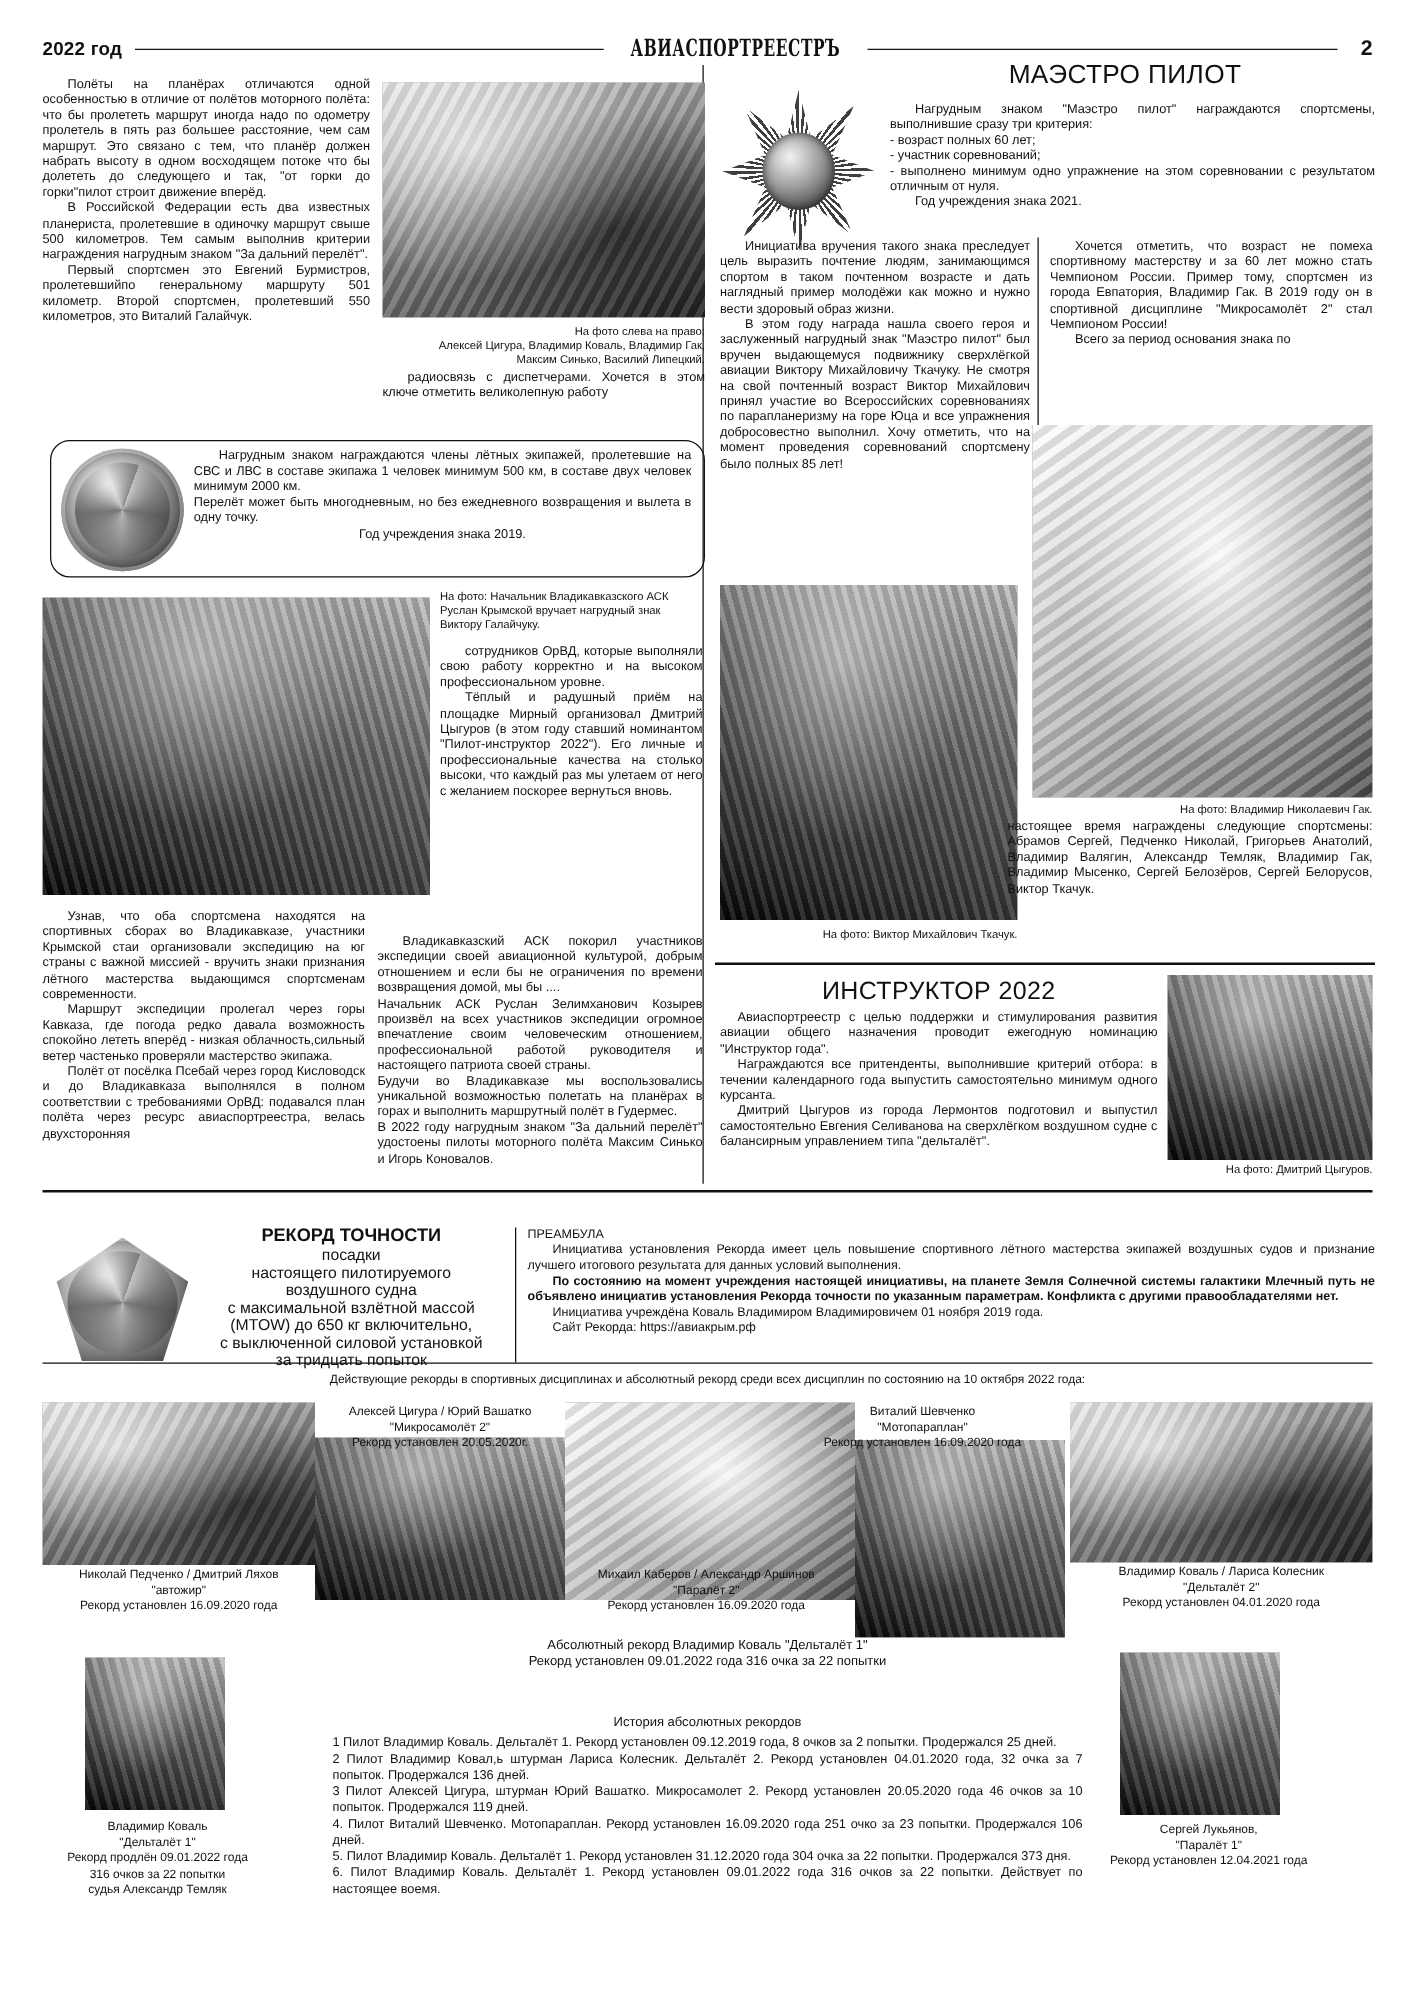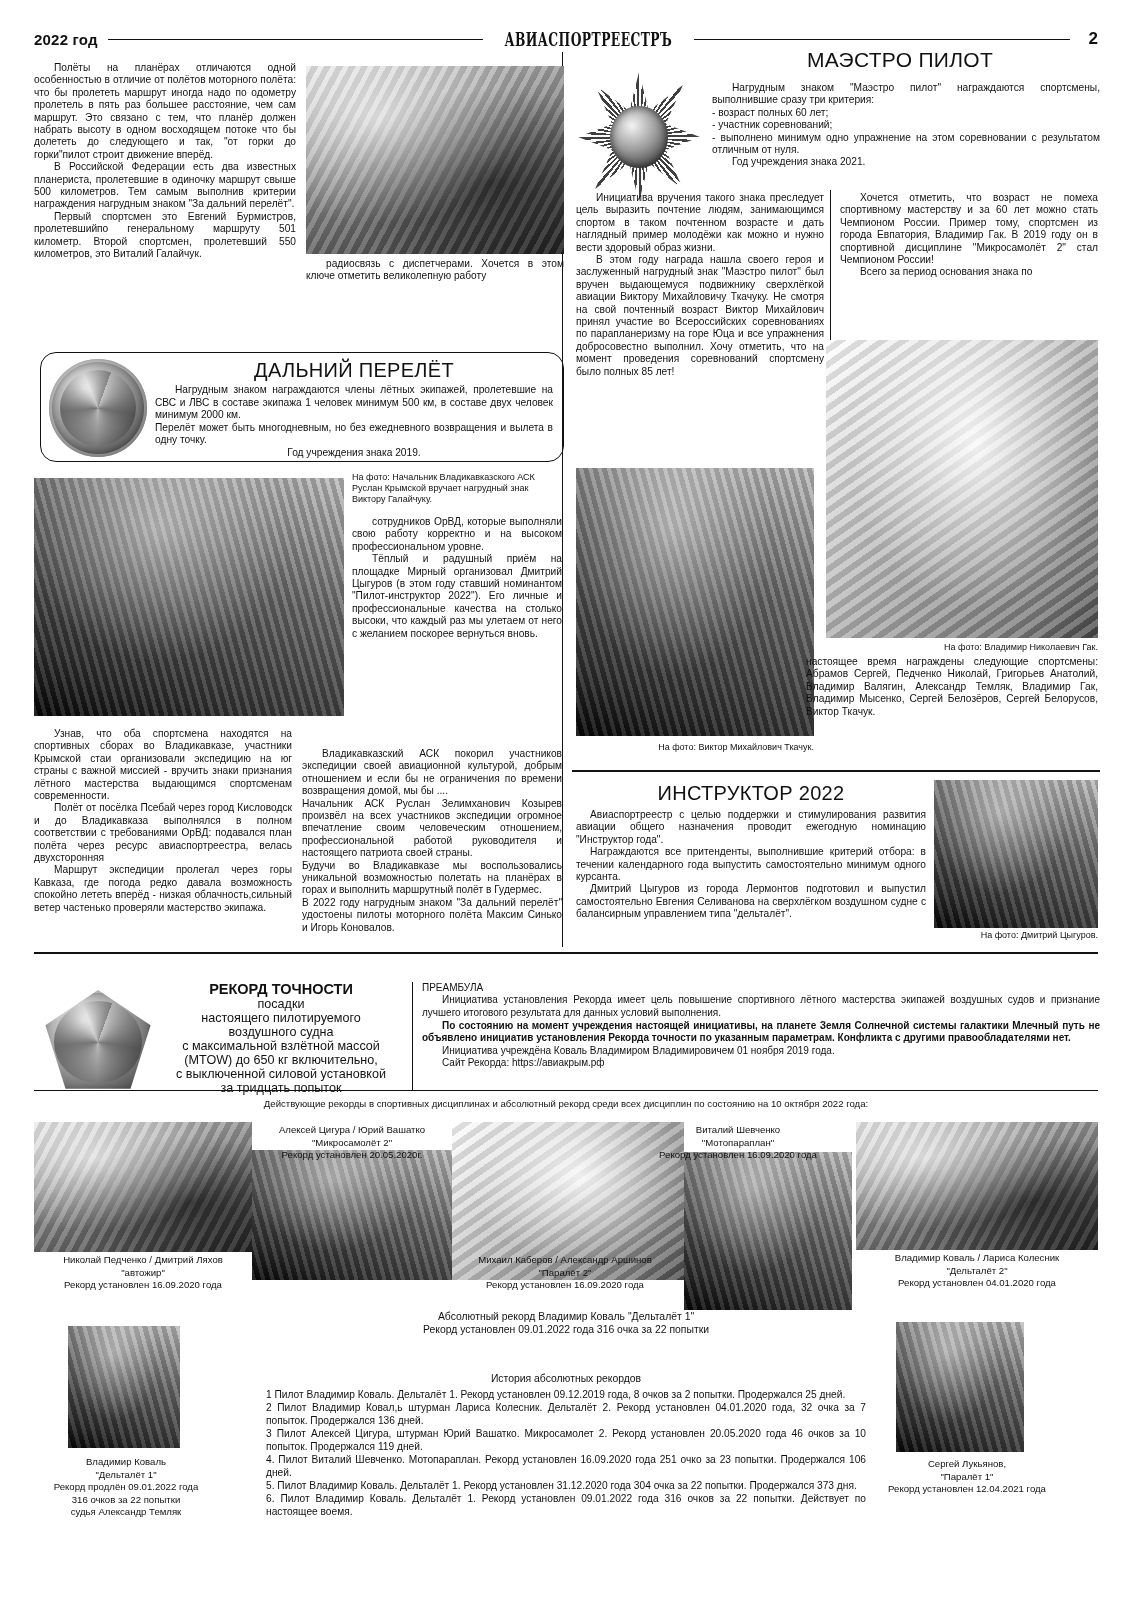--- a/index.html
+++ b/index.html
@@ -110,51 +110,53 @@
   <div class="col-div" style="left:562px; top:52px; height:895px;"></div>
 
   <div style="position:absolute; left:34px; top:62px; width:262px;">
     <p>Полёты на планёрах отличаются одной особенностью в отличие от полётов моторного полёта: что бы пролететь маршрут иногда надо по одометру пролетель в пять раз большее расстояние, чем сам маршрут. Это связано с тем, что планёр должен набрать высоту в одном восходящем потоке что бы долететь до следующего и так, "от горки до горки"пилот строит движение вперёд.</p>
     <p>В Российской Федерации есть два известных планериста, пролетевшие в одиночку маршрут свыше 500 километров. Тем самым выполнив критерии награждения нагрудным знаком "За дальний перелёт".</p>
     <p>Первый спортсмен это Евгений Бурмистров, пролетевшийпо генеральному маршруту 501 километр. Второй спортсмен, пролетевший 550 километров, это Виталий Галайчук.</p>
   </div>
 
   <div class="ph" style="position:absolute; left:306px; top:66px; width:258px; height:188px;"></div>
   <div style="position:absolute; left:306px; top:258px; width:258px;">
+    <p class="cap" style="white-space:pre-line;">На фото слева на право:
+Алексей Цигура, Владимир Коваль, Владимир Гак,
+Максим Синько, Василий Липецкий.</p>
     <p>радиосвязь с диспетчерами. Хочется в этом ключе отметить великолепную работу</p>
   </div>
 
   <div class="box-round" style="position:absolute; left:40px; top:352px; width:524px; height:110px; padding:6px 10px 6px 8px; display:flex; gap:8px;">
     <div class="medal" style="flex:0 0 98px; width:98px; height:98px;">
       <div class="disc"></div>
     </div>
     <div style="flex:1 1 auto;">
-      <div class="sect-h" style="font-size:20px; margin-bottom:2px;">ДАЛЬНИЙ ПЕРЕЛЁТ</div>
       <p style="white-space:pre-line; font-size:10.2px; line-height:12.6px;">Нагрудным знаком награждаются члены лётных экипажей, пролетевшие на СВС и ЛВС в составе экипажа 1 человек минимум 500 км, в составе двух человек минимум 2000 км.
 Перелёт может быть многодневным, но без ежедневного возвращения и вылета в одну точку.</p>
       <p class="noind" style="text-align:center;">Год учреждения знака 2019.</p>
     </div>
   </div>
 
   <div style="position:absolute; left:352px; top:470px; width:210px;">
     <p class="cap" style="text-align:left; white-space:pre-line;">На фото: Начальник Владикавказского АСК
 Руслан Крымской вручает нагрудный знак
 Виктору Галайчуку.</p>
   </div>
   <div class="ph dark" style="position:absolute; left:34px; top:478px; width:310px; height:238px;"></div>
 
   <div style="position:absolute; left:352px; top:516px; width:210px;">
     <p>сотрудников ОрВД, которые выполняли свою работу корректно и на высоком профессиональном уровне.</p>
     <p>Тёплый и радушный приём на площадке Мирный организовал Дмитрий Цыгуров (в этом году ставший номинантом "Пилот-инструктор 2022"). Его личные и профессиональные качества на столько высоки, что каждый раз мы улетаем от него с желанием поскорее вернуться вновь.</p>
   </div>
 
   <div style="position:absolute; left:34px; top:728px; width:258px;">
     <p>Узнав, что оба спортсмена находятся на спортивных сборах во Владикавказе, участники Крымской стаи организовали экспедицию на юг страны с важной миссией - вручить знаки признания лётного мастерства выдающимся спортсменам современности.</p>
+    <p>Маршрут экспедиции пролегал через горы Кавказа, где погода редко давала возможность спокойно лететь вперёд - низкая облачность,сильный ветер частенько проверяли мастерство экипажа.</p>
     <p>Полёт от посёлка Псебай через город Кисловодск и до Владикавказа выполнялся в полном соответствии с требованиями ОрВД: подавался план полёта через ресурс авиаспортреестра, велась двухсторонняя</p>
-    <p>Маршрут экспедиции пролегал через горы Кавказа, где погода редко давала возможность спокойно лететь вперёд - низкая облачность,сильный ветер частенько проверяли мастерство экипажа.</p>
   </div>
 
   <div style="position:absolute; left:302px; top:748px; width:260px;">
     <p>Владикавказский АСК покорил участников экспедиции своей авиационной культурой, добрым отношением и если бы не ограничения по времени возвращения домой, мы бы ....</p>
     <p class="noind">Начальник АСК Руслан Зелимханович Козырев произвёл на всех участников экспедиции огромное впечатление своим человеческим отношением, профессиональной работой руководителя и настоящего патриота своей страны.</p>
     <p class="noind">Будучи во Владикавказе мы воспользовались уникальной возможностью полетать на планёрах в горах и выполнить маршрутный полёт в Гудермес.</p>
     <p class="noind">В 2022 году нагрудным знаком "За дальний перелёт" удостоены пилоты моторного полёта Максим Синько и Игорь Коновалов.</p>
   </div>
 
   <div style="position:absolute; left:700px; top:48px; width:400px;">

